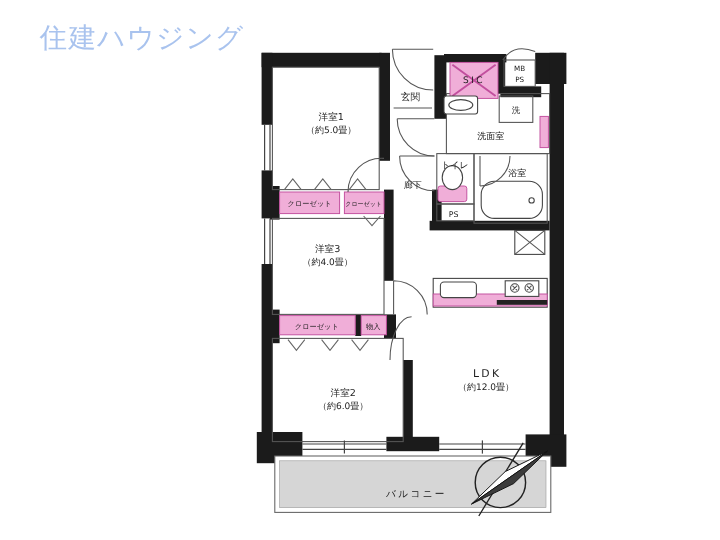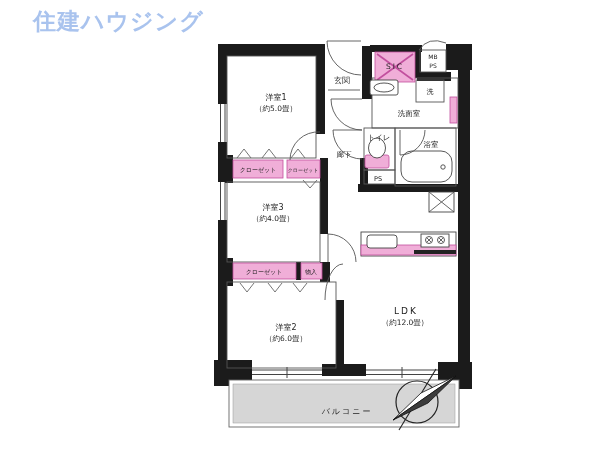--- a/index.html
+++ b/index.html
@@ -1,18 +1,18 @@
 <!DOCTYPE html>
 <html><head>
 <meta charset="utf-8">
 <style>
   html,body{margin:0;padding:0;background:#ffffff;}
   #stage{position:relative;width:600px;height:450px;background:#ffffff;overflow:hidden;
          font-family:"DejaVu Sans","Liberation Sans",sans-serif;}
-  .logo{position:absolute;left:33px;top:6px;font-size:23px;font-weight:bold;
+  .logo{position:absolute;left:33px;top:16px;font-size:23px;font-weight:normal;
         color:#a9c3ee;letter-spacing:1px;white-space:nowrap;}
   svg{position:absolute;left:0;top:0;}
   svg text{fill:#1c1c1c;text-anchor:middle;font-family:"DejaVu Sans","Liberation Sans",sans-serif;}
   .t8{font-size:8px;} .t75{font-size:7.5px;} .t7{font-size:7px;} .t65{font-size:6.5px;}
   .t6{font-size:6px;} .t5{font-size:5px;} .t9{font-size:9px;letter-spacing:2px;}
   .sp2{letter-spacing:2px;}
   .wall{fill:#1b1b1b;}
   .thin{fill:none;stroke:#555;stroke-width:0.9;}
   .fix{fill:#ffffff;stroke:#444;stroke-width:0.9;}
   .pink{fill:#f0aed8;stroke:#c24f9e;stroke-width:0.8;}

